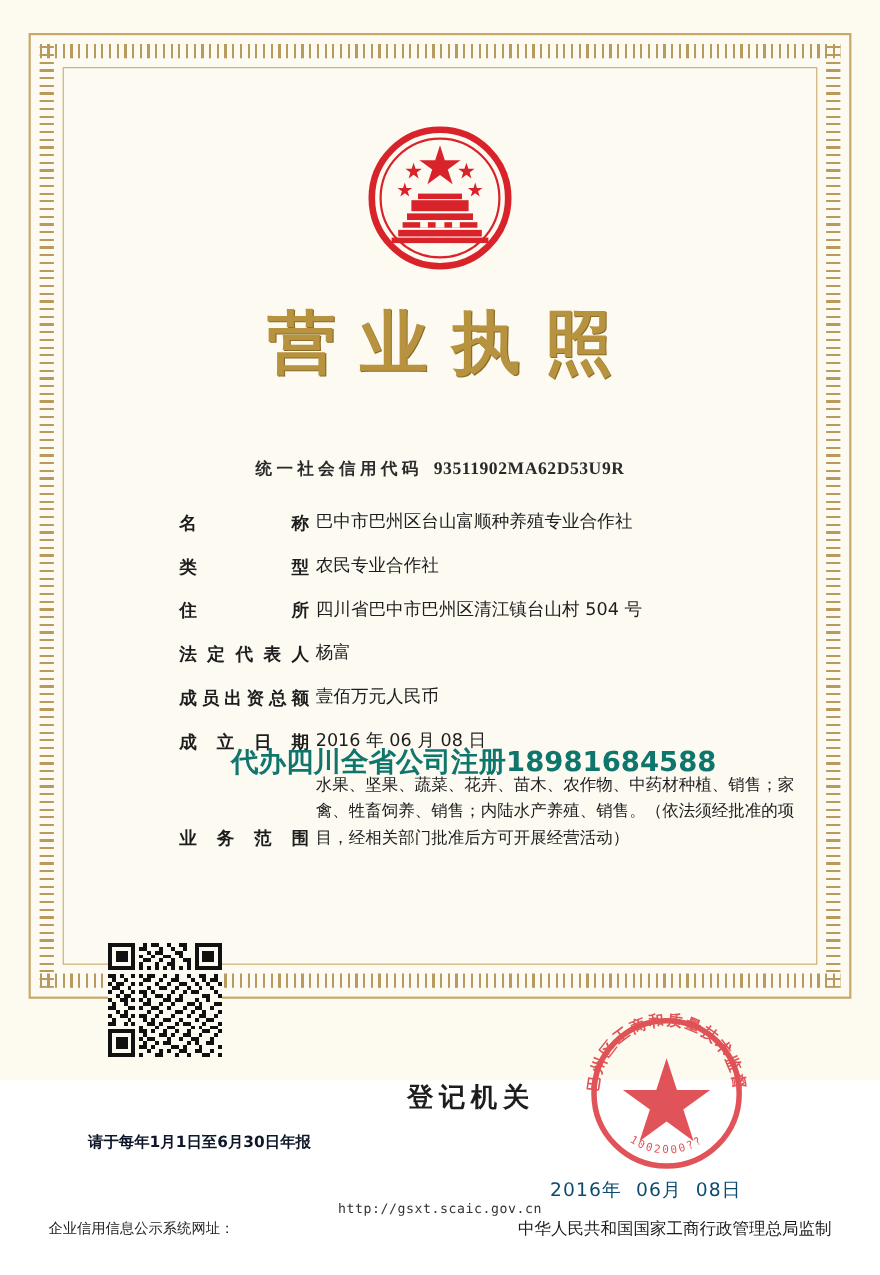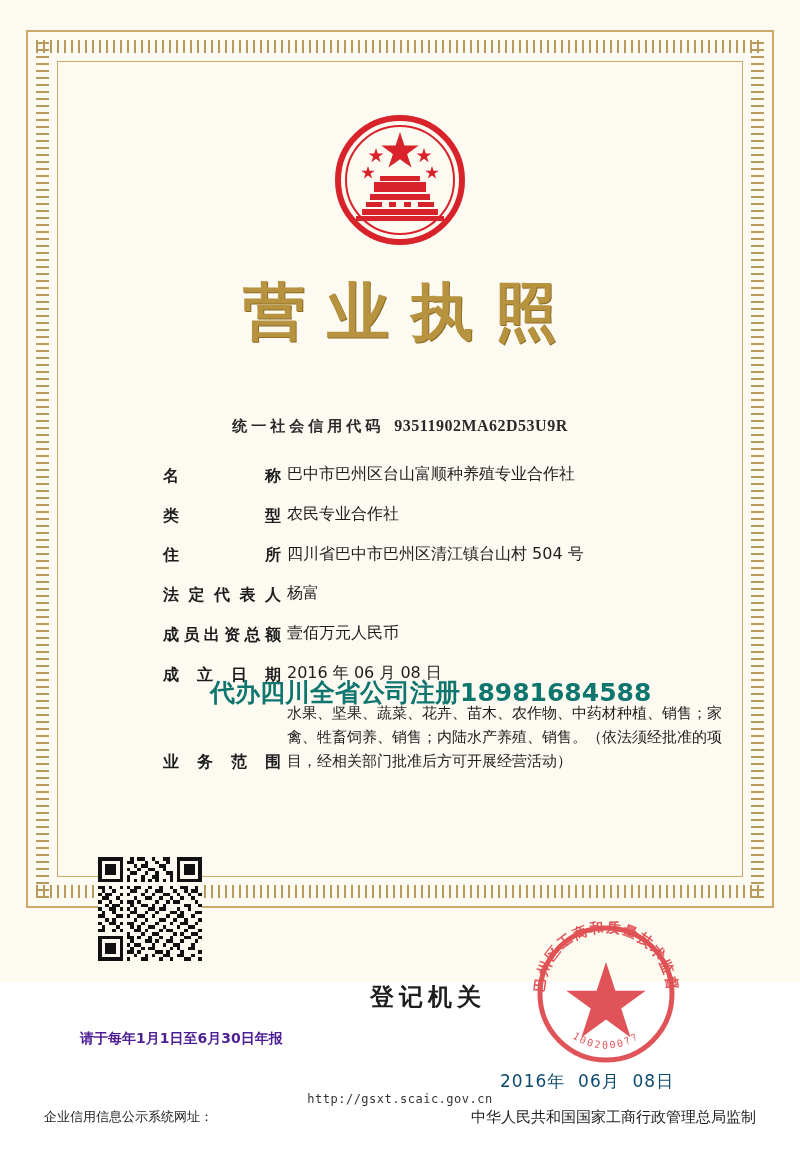--- a/index.html
+++ b/index.html
@@ -228,21 +228,21 @@
     z-index: 4;
   }
 
   .annual-note {
     position: absolute;
     left: 10px;
     top: 958px;
     font-family: "DejaVu Sans", sans-serif;
     font-size: 14px;
     font-weight: bold;
-    color: #4c1d95;
+    color: #0f172a;
   }
 
   
   .footer-url {
     position: absolute;
     left: 0;
     right: 0;
     top: 1092px;
     text-align: center;
     font-family: "DejaVu Sans Mono", monospace;

